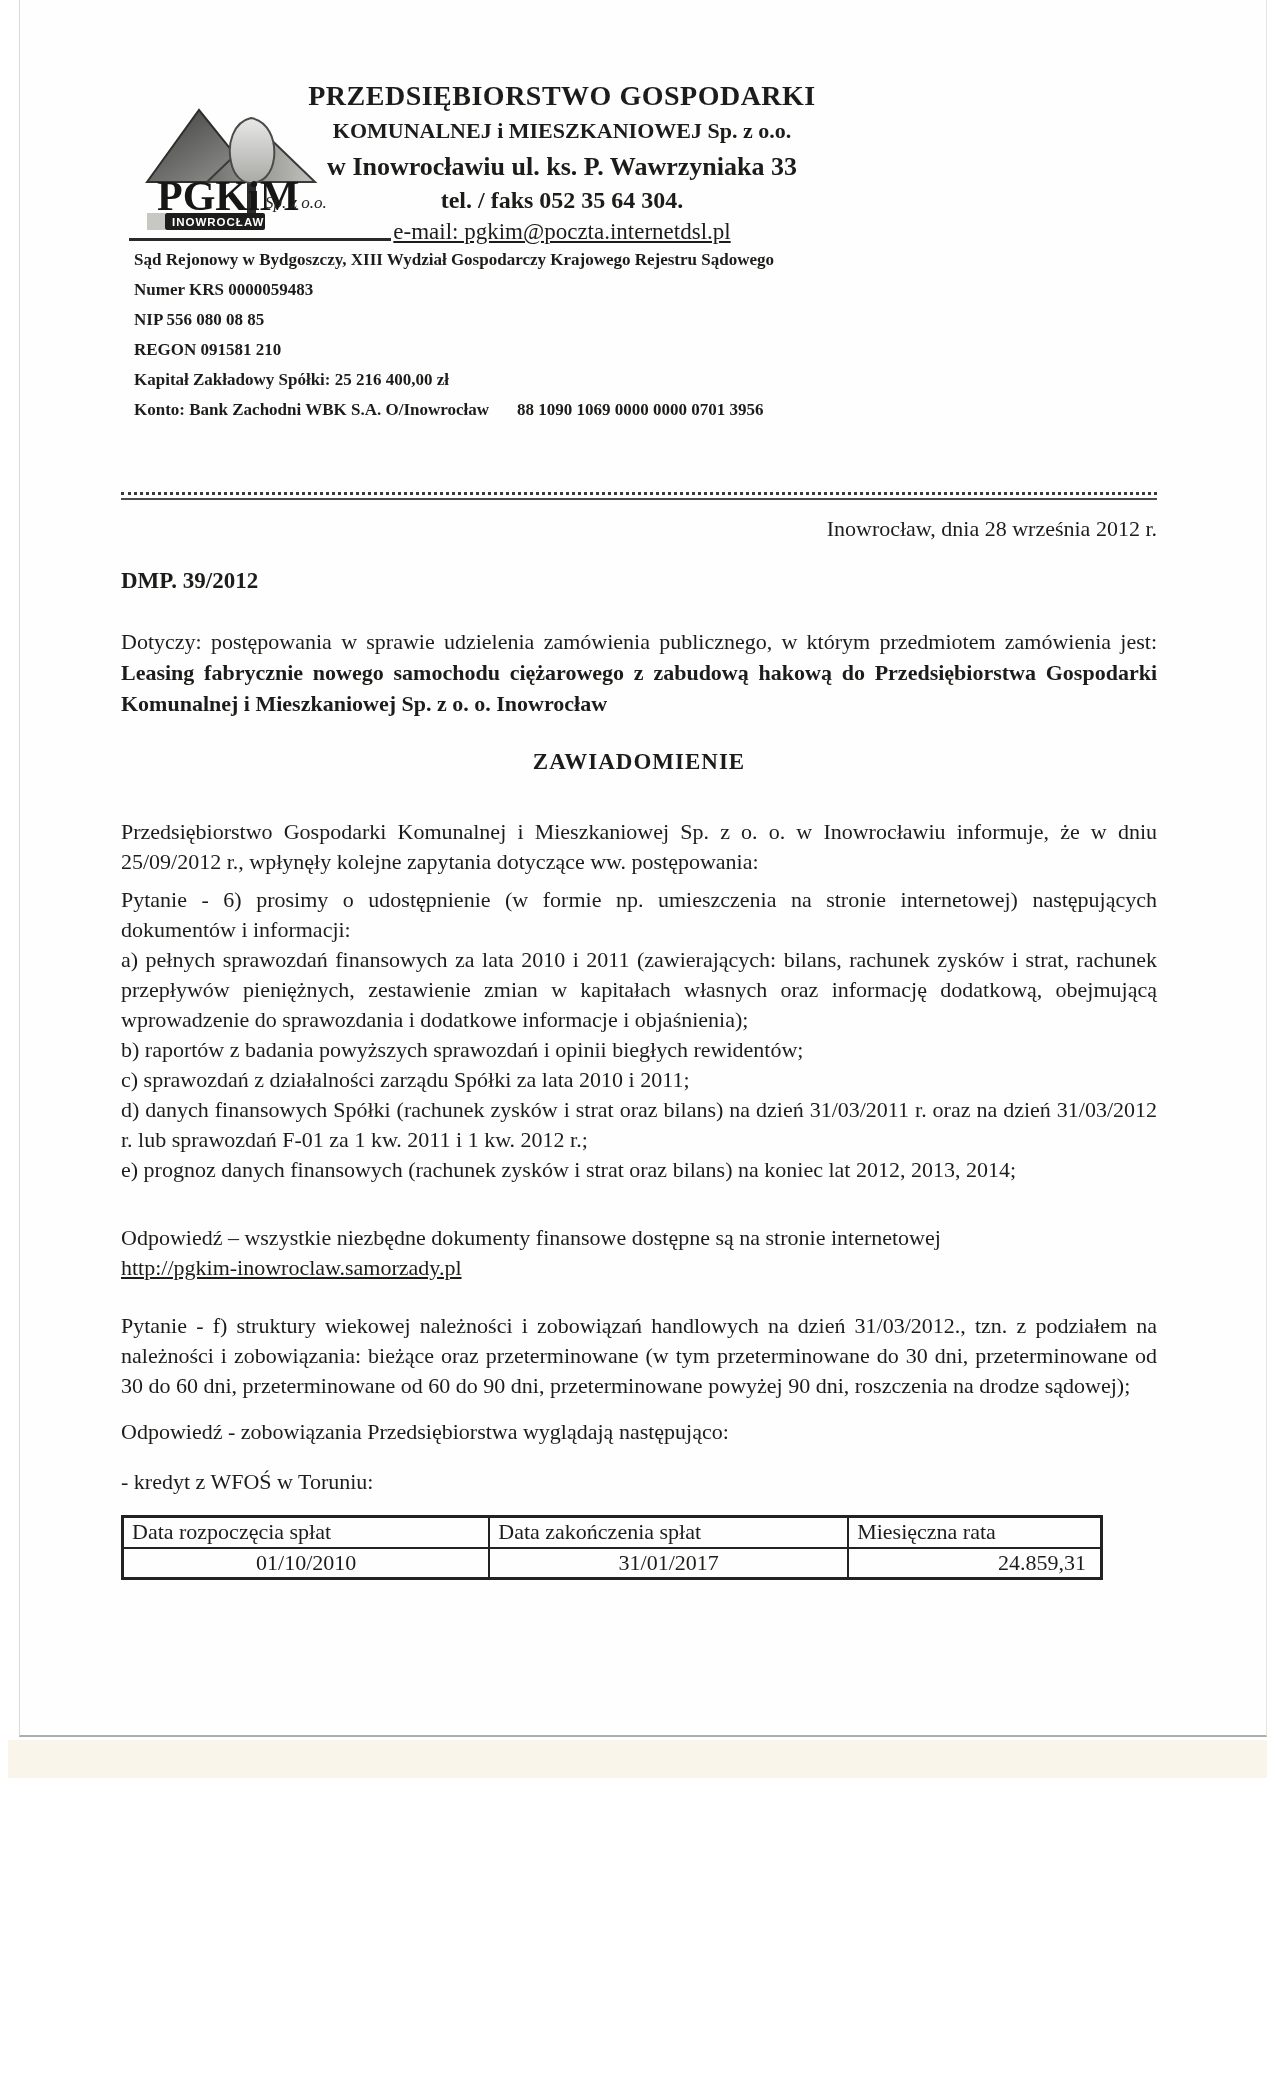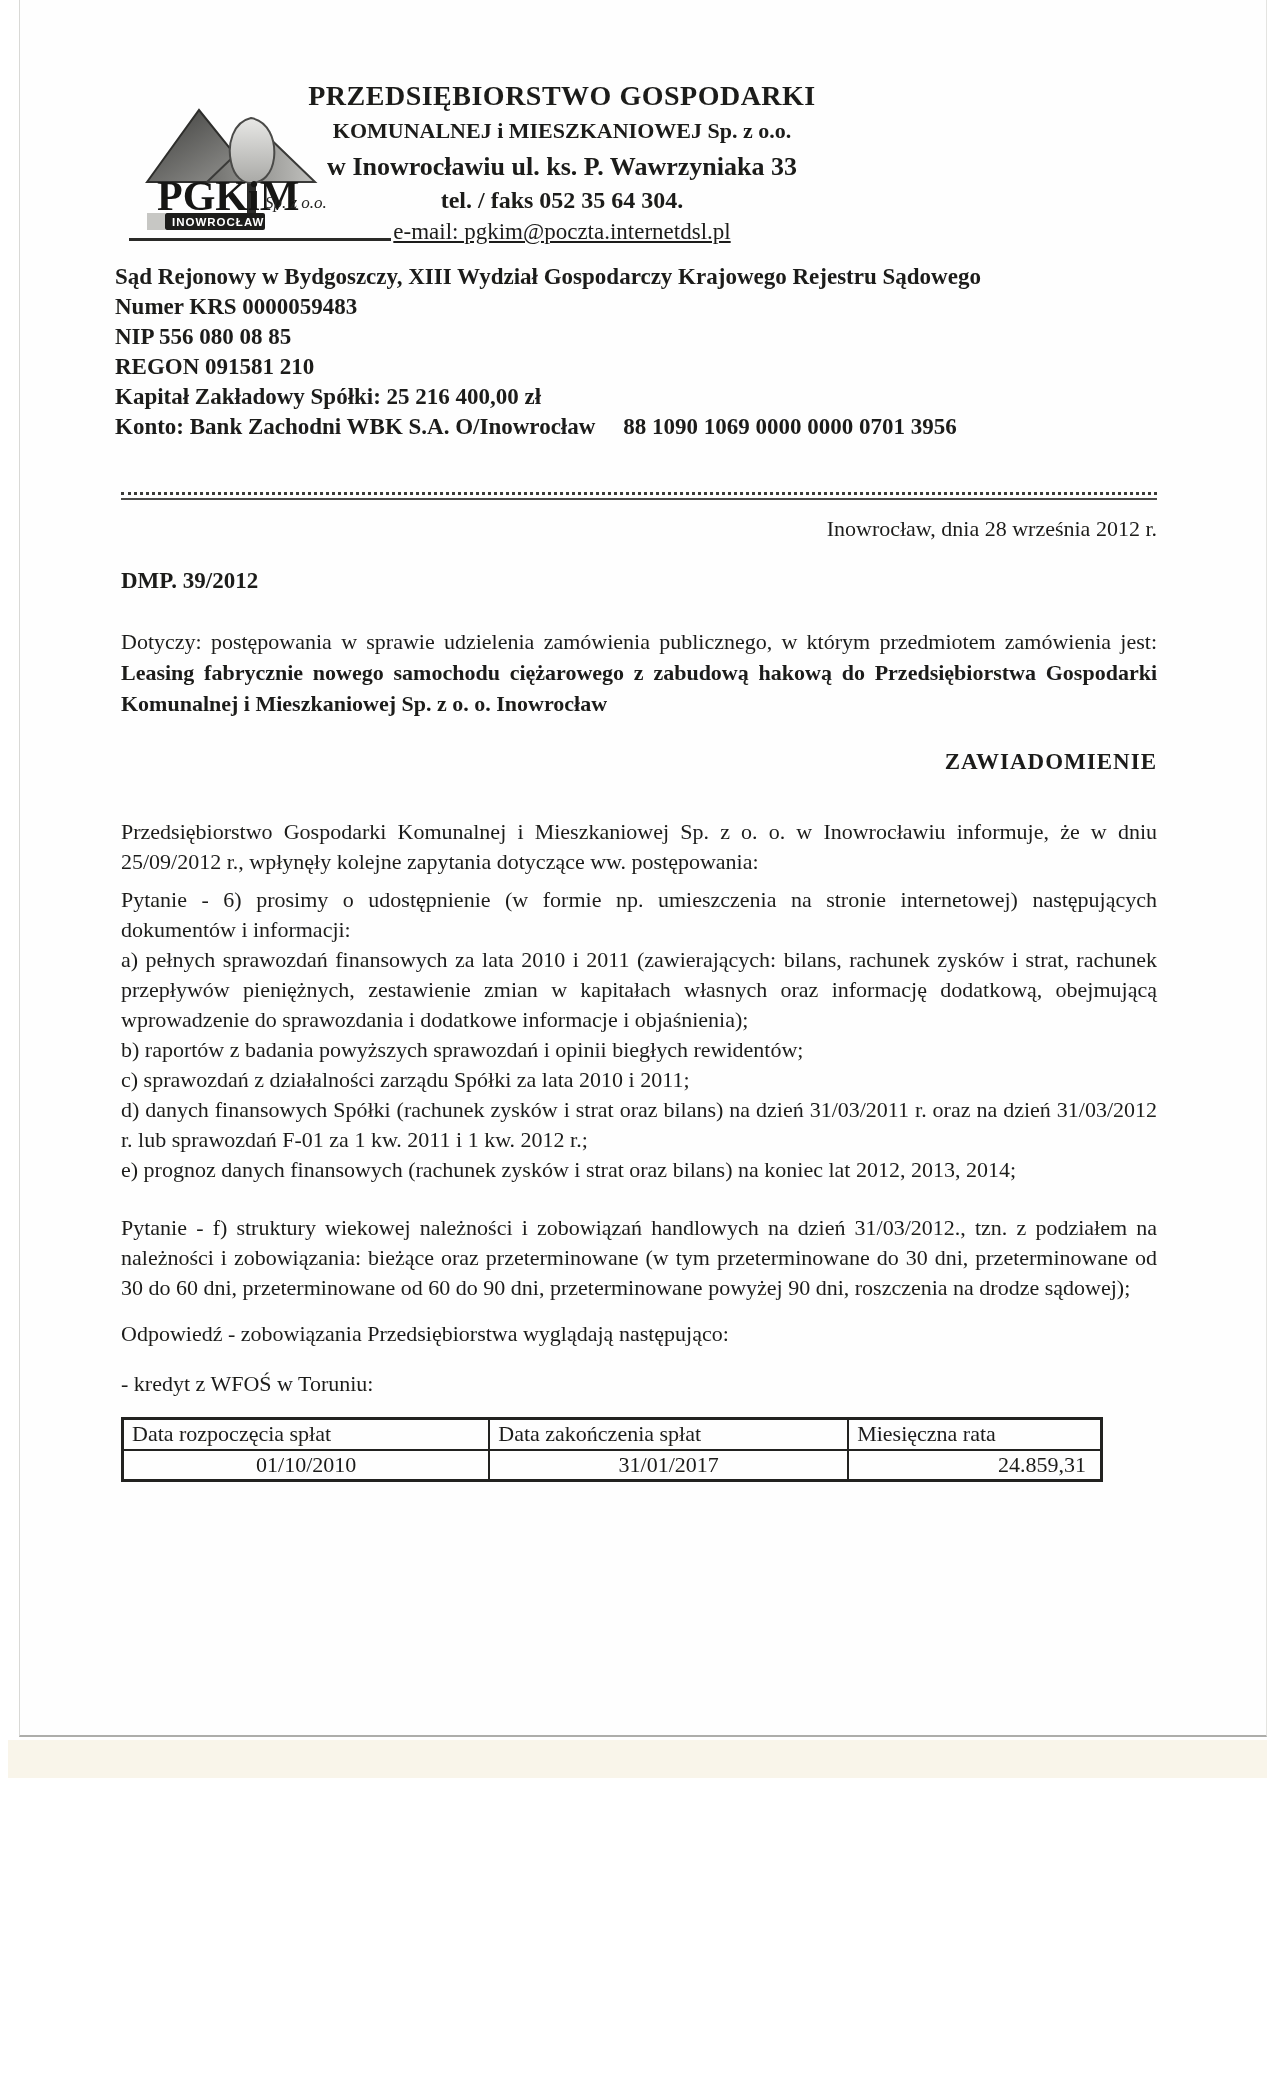--- a/index.html
+++ b/index.html
@@ -24,36 +24,36 @@
   .company-block{
     position:absolute;left:232px;top:78px;width:620px;text-align:center;
     font-weight:bold;
   }
   .co-l1{font-size:28px;line-height:35px;letter-spacing:.5px;}
   .co-l2{font-size:22px;line-height:36px;}
   .co-l3{font-size:26px;line-height:35px;}
   .co-l4{font-size:24px;line-height:32px;}
   .co-email{font-size:23px;line-height:32px;font-weight:normal;text-decoration:underline;}
   .registry{
-    position:absolute;left:95px;top:245px;width:1040px;
-    font-weight:bold;font-size:23px;line-height:30px;margin-top:17px;
+    position:absolute;left:114px;top:245px;width:1040px;
+    font-weight:bold;font-size:17px;line-height:30px;
   }
   .registry .konto-number{display:inline-block;margin-left:28px;}
   
   .main{position:absolute;left:101px;top:492px;width:1036px;font-size:22px;}
   .separator{
     height:3px;border-top:3px dotted #3a3a38;border-bottom:2px solid #4a4a48;
   }
   .date-line{margin-top:14px;text-align:right;font-size:22px;line-height:30px;}
   .ref-number{margin-top:22px;font-weight:bold;font-size:23px;line-height:30px;}
   .para{text-align:justify;line-height:30px;}
   .subject{margin-top:30px;line-height:31px;}
   .subject .bold{font-weight:bold;}
   .doc-title{
-    margin-top:28px;text-align:right;font-weight:bold;font-size:23px;
+    margin-top:28px;text-align:center;font-weight:bold;font-size:23px;
     letter-spacing:1px;line-height:30px;
   }
   .intro{margin-top:40px;}
   .q1{margin-top:8px;line-height:29.5px;}
   .answer1{margin-top:38px;}
   .answer1 .url{display:block;text-decoration:underline;}
   .qf{margin-top:28px;}
   .answer-f{margin-top:16px;}
   .credit-line{margin-top:20px;}
   
@@ -145,20 +145,24 @@
 
     <div class="q1">
       <div class="para">Pytanie - 6) prosimy o udostępnienie (w formie np. umieszczenia na stronie internetowej) następujących dokumentów i informacji:</div>
       <div class="para">a) pełnych sprawozdań finansowych za lata 2010 i 2011 (zawierających: bilans, rachunek zysków i strat, rachunek przepływów pieniężnych, zestawienie zmian w kapitałach własnych oraz informację dodatkową, obejmującą wprowadzenie do sprawozdania i dodatkowe informacje i objaśnienia);</div>
       <div class="para">b) raportów z badania powyższych sprawozdań i opinii biegłych rewidentów;</div>
       <div class="para">c) sprawozdań z działalności zarządu Spółki za lata 2010 i 2011;</div>
       <div class="para">d) danych finansowych Spółki (rachunek zysków i strat oraz bilans) na dzień 31/03/2011 r. oraz na dzień 31/03/2012 r. lub sprawozdań F-01 za 1 kw. 2011 i 1 kw. 2012 r.;</div>
       <div class="para">e) prognoz danych finansowych (rachunek zysków i strat oraz bilans) na koniec lat 2012, 2013, 2014;</div>
     </div>
 
+    <div class="para answer1">
+      <span>Odpowiedź – wszystkie niezbędne dokumenty finansowe dostępne są na stronie internetowej</span>
+      <span class="url">http://pgkim-inowroclaw.samorzady.pl</span>
+    </div>
 
     <div class="para qf">Pytanie - f) struktury wiekowej należności i zobowiązań handlowych na dzień 31/03/2012., tzn. z podziałem na należności i zobowiązania: bieżące oraz przeterminowane (w tym przeterminowane do 30 dni, przeterminowane od 30 do 60 dni, przeterminowane od 60 do 90 dni, przeterminowane powyżej 90 dni, roszczenia na drodze sądowej);</div>
 
     <div class="para answer-f">Odpowiedź - zobowiązania Przedsiębiorstwa wyglądają następująco:</div>
 
     <div class="para credit-line">- kredyt z WFOŚ w Toruniu:</div>
 
     <table class="loan">
       <colgroup>
           <col class="c1">

